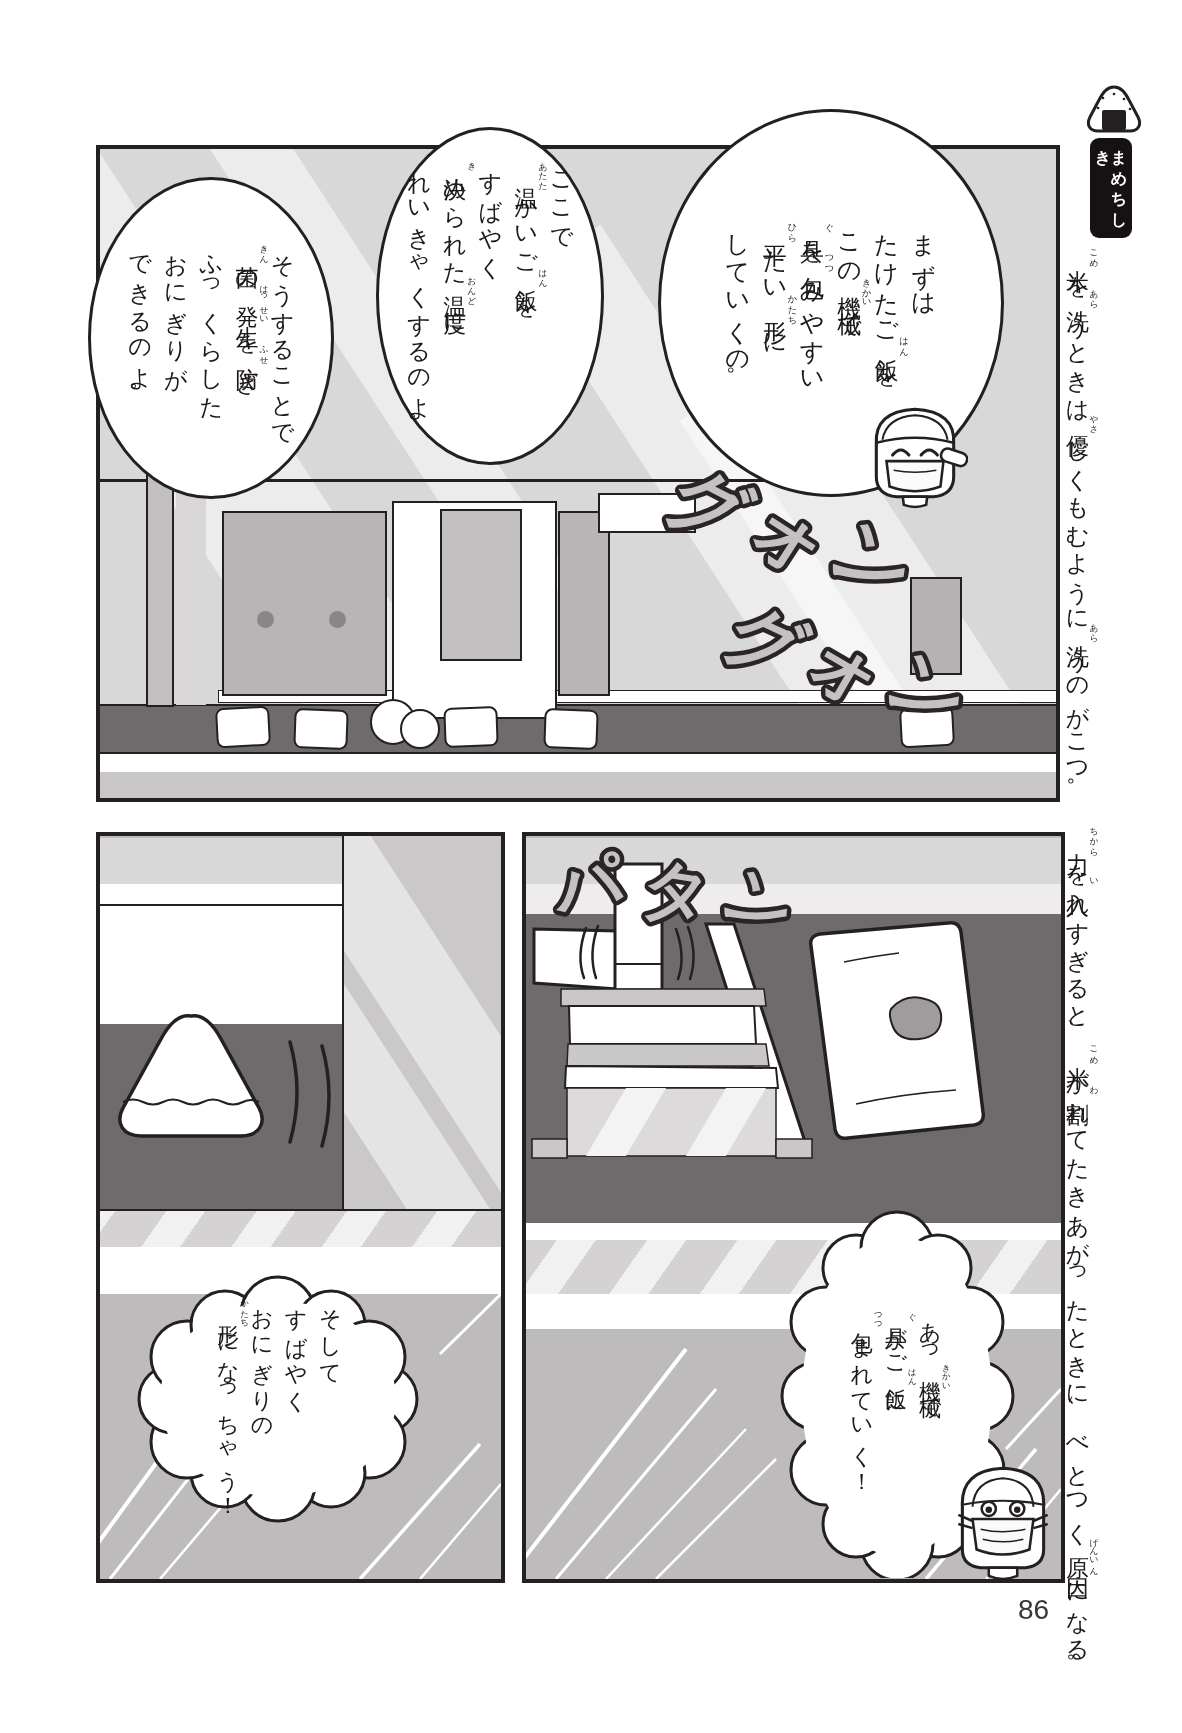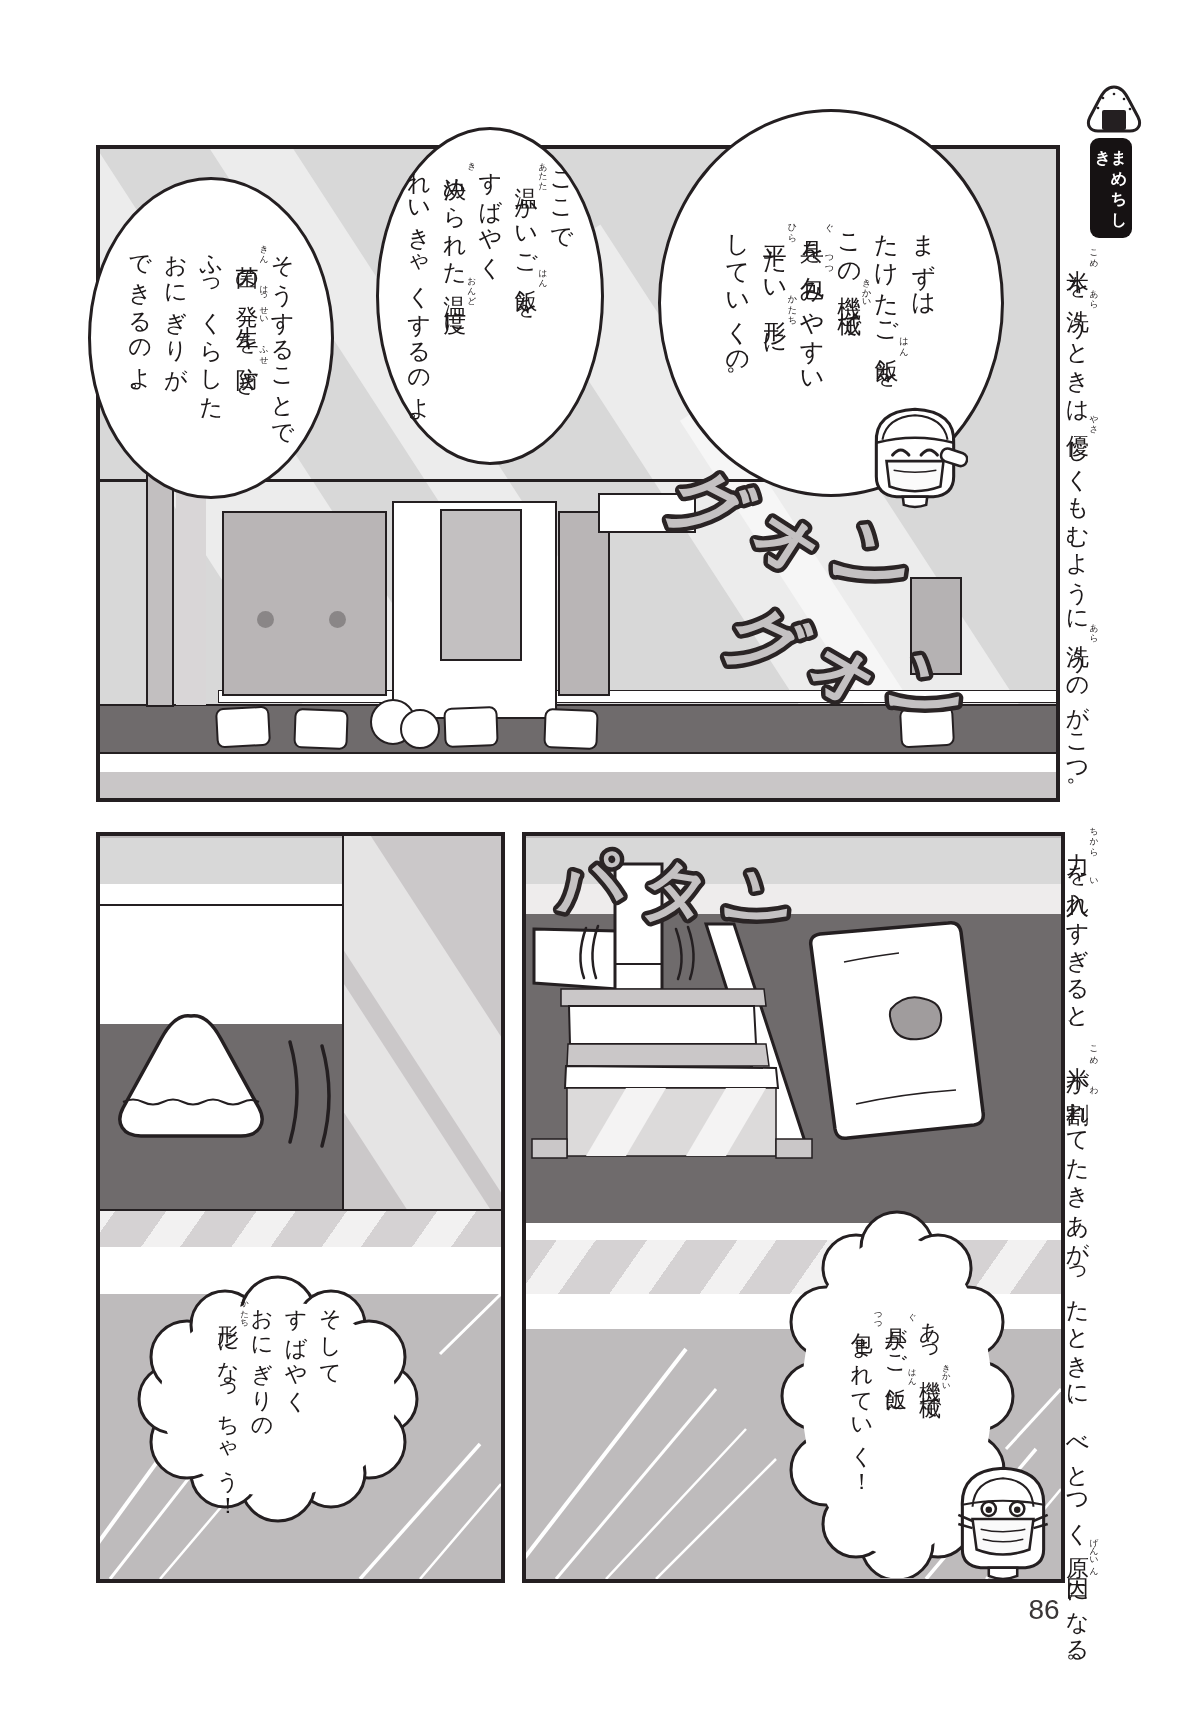--- a/index.html
+++ b/index.html
@@ -41,21 +41,21 @@
       <rect x="16" y="26" width="24" height="20" rx="2" fill="#241f21"></rect>
     </svg>
 
     <div class="abs" style="left:70px;top:78px;width:42px;height:100px;background:#161213;border-radius:9px;display:flex;align-items:center;justify-content:center;">
       <div class="vtext" style="font-family:'Liberation Sans',sans-serif;font-weight:bold;color:#ffffff;font-size:16px;letter-spacing:3px;line-height:1;">まめちしき</div>
     </div>
 
     <div class="abs vtext" style="left:46px;top:183px;height:1470px;font-size:23px;line-height:1;"><ruby>米<rt>こめ</rt></ruby>を<ruby>洗<rt>あら</rt></ruby>うときは<ruby>優<rt>やさ</rt></ruby>しくもむように<ruby>洗<rt>あら</rt></ruby>うのがこつ。　<ruby>力<rt>ちから</rt></ruby>を<ruby>入<rt>い</rt></ruby>れすぎると、<ruby>米<rt>こめ</rt></ruby>が<ruby>割<rt>わ</rt></ruby>れてたきあがったときに、べとつく<ruby>原因<rt>げんいん</rt></ruby>になる。</div>
   </div>
 
-  <div class="abs pagebg-text" style="left:1018px;top:1594px;width:52px;text-align:center;font-size:28px;color:#3a3637;">86</div>
+  <div class="abs pagebg-text" style="left:1018px;top:1594px;width:52px;font-size:28px;color:#3a3637;">86</div>
 
   <div class="panel" style="left:96px;top:145px;width:964px;height:657px;overflow:visible;">
     <div class="panel-bg">
       <div class="shine" style="left:30px;top:-80px;width:130px;height:700px;"></div>
       <div class="shine" style="left:240px;top:-120px;width:70px;height:620px;"></div>
       <div class="shine" style="left:620px;top:40px;width:95px;height:760px;"></div>
       <div class="shine" style="left:760px;top:180px;width:130px;height:700px;"></div>
 
       <div class="abs" style="left:0px;top:330px;width:815px;height:3px;background:#241f21;"></div>
 

